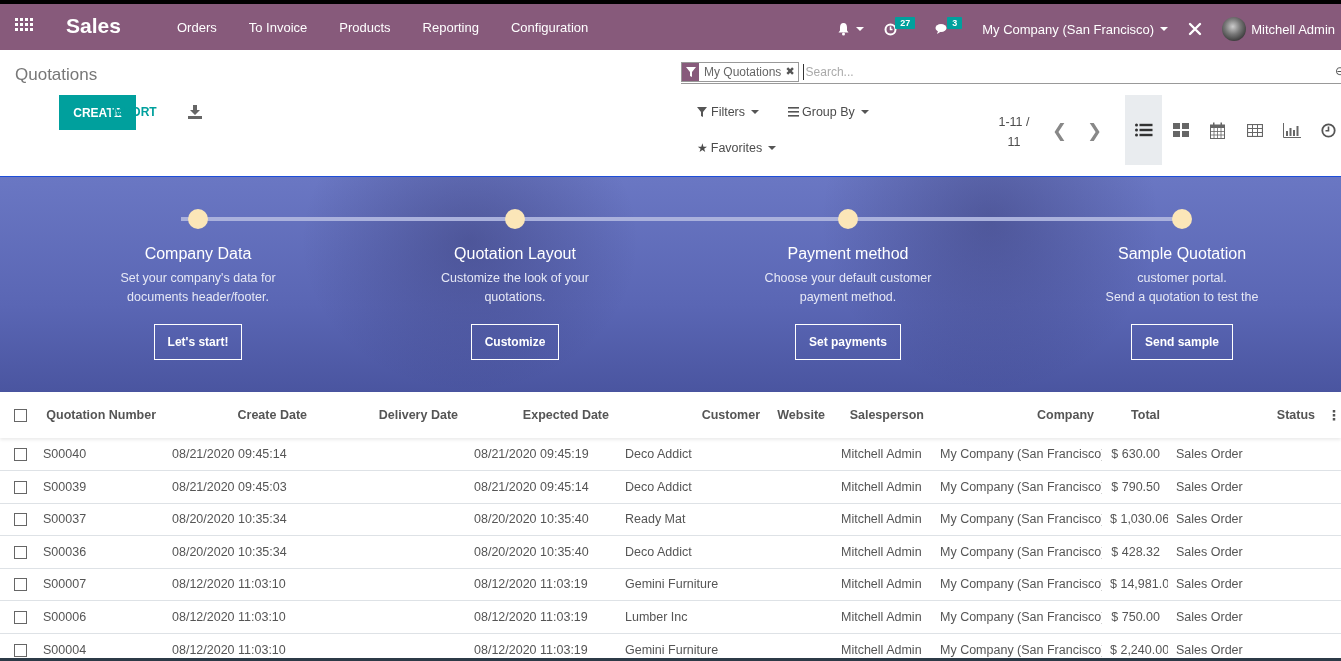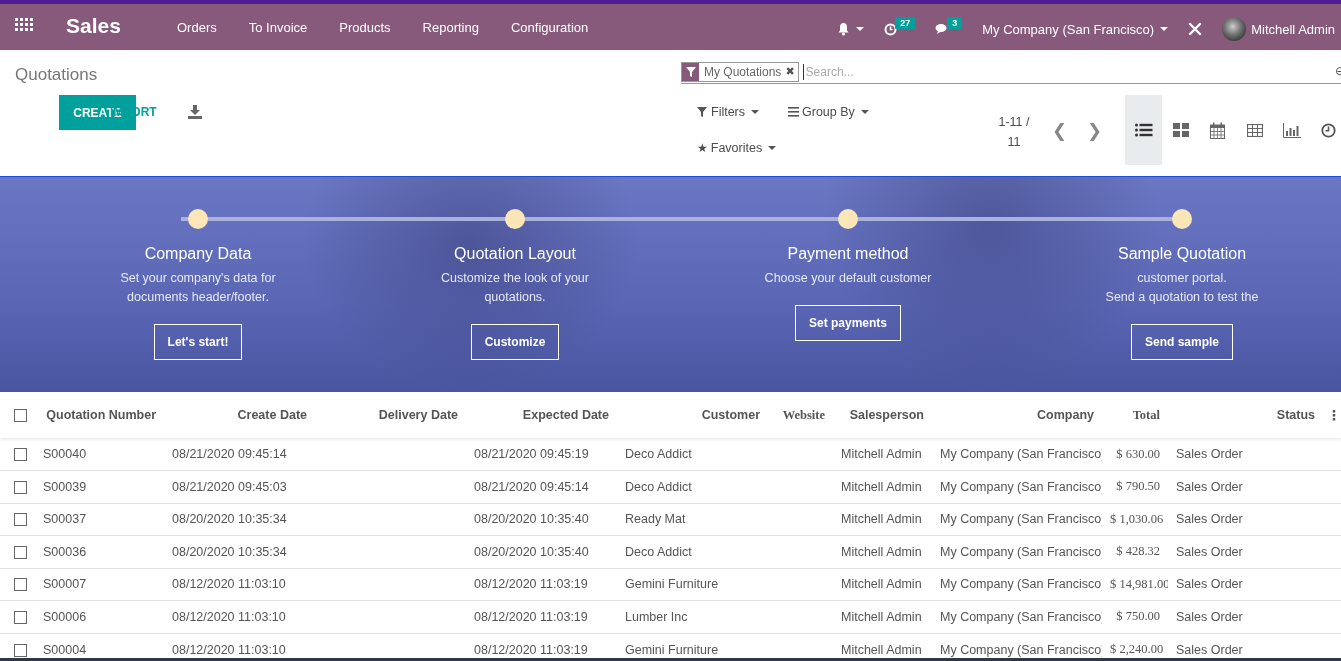--- a/index.html
+++ b/index.html
@@ -1,17 +1,17 @@
 <!DOCTYPE html>
 <html><head>
 <meta charset="utf-8">
 <style>
   * { box-sizing: border-box; margin: 0; padding: 0; }
   html, body { width: 1341px; height: 661px; overflow: hidden; background: #fff; font-family: "Liberation Sans", "DejaVu Sans", sans-serif; color: #4c4c4c; }
-  .navbar { position: absolute; left: 0; top: 0; width: 1341px; height: 54px; background: #875a7b; border-top: 4px solid #4c1d95; color: #fff; display: flex; align-items: center; }
+  .navbar { position: absolute; left: 0; top: 0; width: 1341px; height: 54px; background: #875a7b; border-top: 4px solid #000000; color: #fff; display: flex; align-items: center; }
   .apps-icon { position: absolute; left: 15px; top: 14px; width: 18px; height: 14px; display: grid; grid-template-columns: repeat(4, 3px); grid-template-rows: repeat(3, 3px); gap: 2px; }
   .apps-icon i { background: #fff; display: block; }
   .brand { position: absolute; left: 66px; top: 10px; font-size: 21px; font-weight: bold; color: #fff; }
   .menu { position: absolute; left: 177px; top: 16px; display: flex; gap: 32px; font-size: 13px; }
   .menu span { color: #fff; cursor: pointer; }
   .systray { position: absolute; right: 0; top: 0; height: 50px; display: flex; align-items: center; font-size: 13px; }
   .tray-item { display: flex; align-items: center; margin-right: 20px; position: relative; }
   .caret { display: inline-block; width: 0; height: 0; border-left: 4px solid transparent; border-right: 4px solid transparent; border-top: 4px solid #fff; margin-left: 6px; }
   .badge { background: #00a09d; color: #fff; border-radius: 1px; font-size: 9px; font-weight: bold; padding: 1px 5px; position: relative; top: -6px; margin-left: -2px; }
   .avatar { width: 24px; height: 24px; border-radius: 50%; background: radial-gradient(circle at 45% 40%, #ccc 0%, #777 40%, #333 80%); margin-right: 5px; }
@@ -50,21 +50,21 @@
   .step-title { font-size: 16px; margin-top: 16px; color: #fff; }
   .step-desc { font-size: 12.5px; color: #e6e8f5; margin-top: 6px; line-height: 19px; }
   .step-btn { display: inline-block; margin-top: 17px; border: 1px solid #fff; color: #fff; font-size: 12px; font-weight: bold; padding: 10px 13px; background: transparent; }
 
   .list { position: absolute; left: 0; top: 392px; width: 1341px; }
   table { border-collapse: collapse; width: 1341px; table-layout: fixed; font-size: 12.5px; }
   thead tr { height: 46px; box-shadow: 0 2px 3px rgba(0,0,0,0.08); }
   th { text-align: right; font-weight: bold; color: #555; padding: 0 8px; }
   td { padding: 0 8px; height: 32.5px; border-top: 1px solid #dee2e6; color: #555; white-space: nowrap; overflow: hidden; }
   tbody tr:first-child td { border-top: none; }
-  .num { text-align: right; font-family: Liberation Serif, serif; }
+  .num { text-align: right; }
   .cb { width: 13px; height: 13px; border: 1px solid #666; display: inline-block; vertical-align: middle; background: #fff; }
   .bottom-bar { position: absolute; left: 0; top: 658px; width: 1341px; height: 3px; background: #2c3a47; }
 </style>
 </head>
 <body>
 
 <div class="navbar">
   <div class="apps-icon">
     <i></i>
       <i></i>
@@ -253,20 +253,21 @@
       <div>Customize the look of your</div>
       <div>quotations.</div>
     </div>
     <div class="step-btn">Customize</div>
   </div>
   <div class="step" style="left:728px;">
     <div class="step-dot"></div>
     <div class="step-title">Payment method</div>
     <div class="step-desc">
       <div>Choose your default customer</div>
+      <div>payment method.</div>
     </div>
     <div class="step-btn">Set payments</div>
   </div>
   <div class="step" style="left:1062px;">
     <div class="step-dot"></div>
     <div class="step-title">Sample Quotation</div>
     <div class="step-desc">
       <div>customer portal.</div>
       <div>Send a quotation to test the</div>
     </div>

